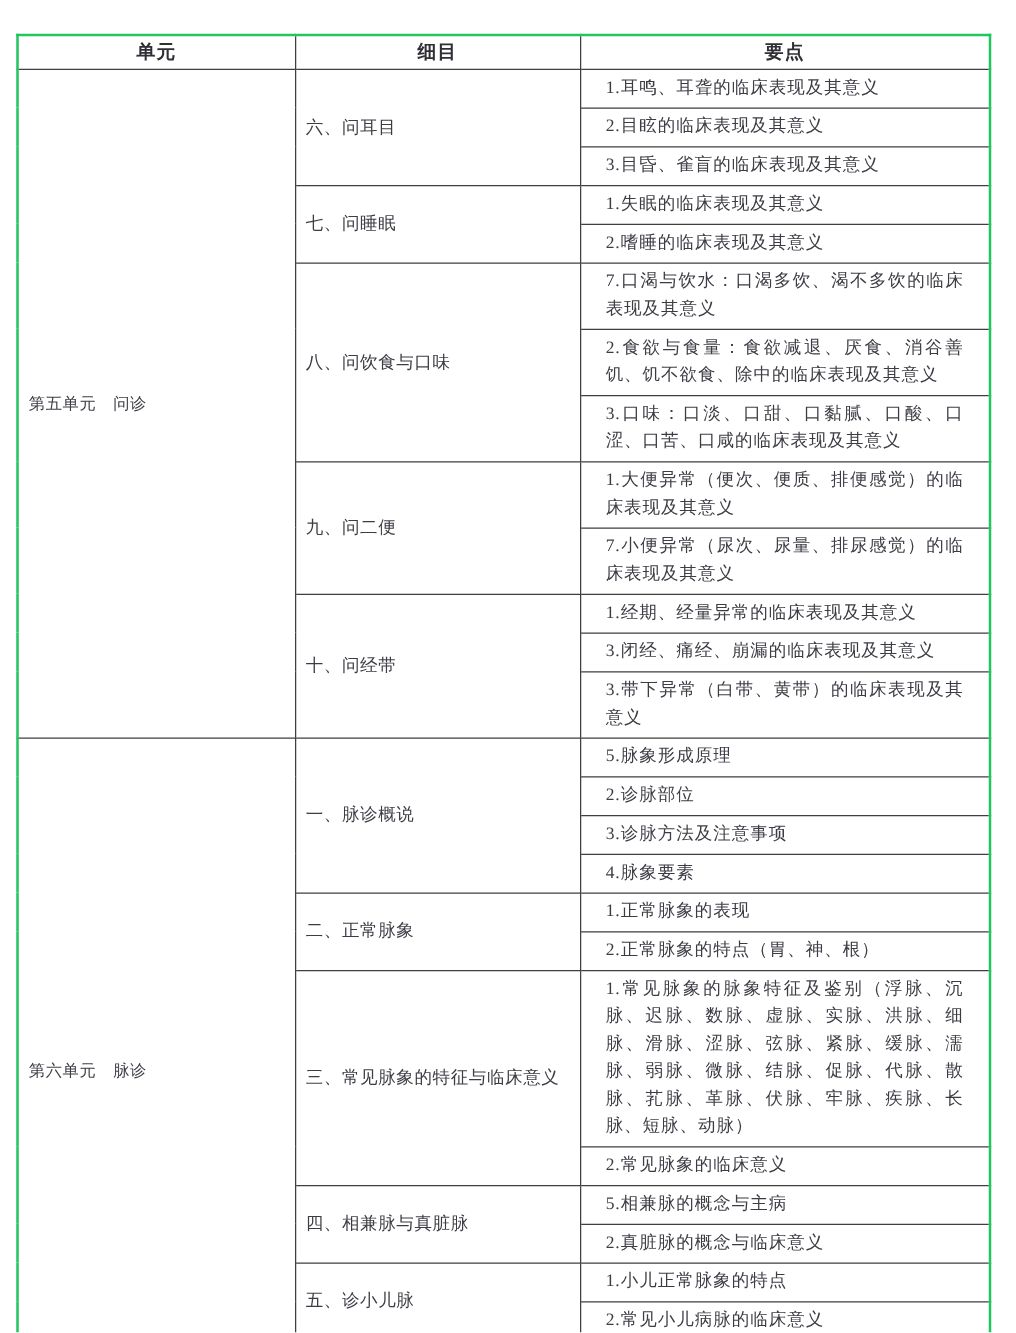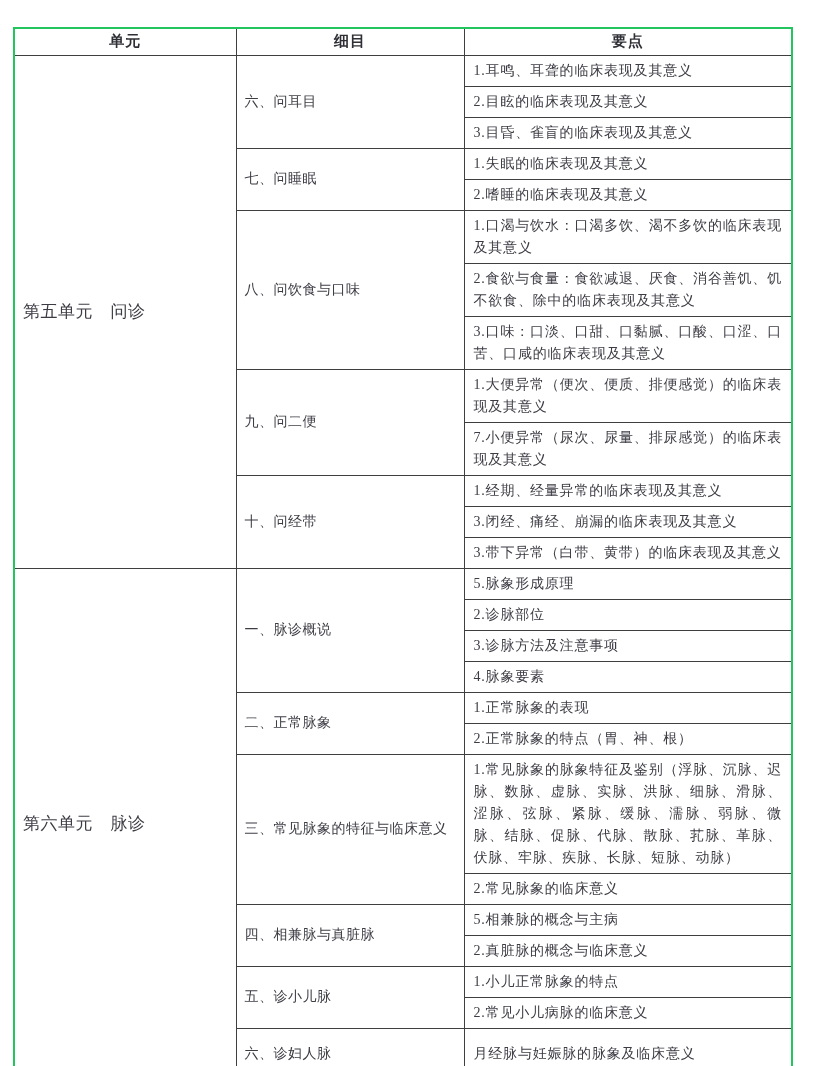--- a/index.html
+++ b/index.html
@@ -36,34 +36,34 @@
     font-size: 15px;
     height: 27px;
     padding: 2px 4px;
     color: #2f2f36;
     letter-spacing: 1px;
   }
   td.unit-cell {
     vertical-align: middle;
     text-align: left;
     padding: 4px 8px;
-    font-size: 17px;
+    font-size: 13px;
     letter-spacing: 0.5px;
   }
   td.item-cell {
     vertical-align: middle;
     text-align: left;
     padding: 16px 8px;
     font-size: 14px;
     letter-spacing: 0.5px;
   }
   td.point-cell {
     vertical-align: middle;
     text-align: justify;
-    padding: 4px 9px;
+    padding: 4px 20px;
     font-size: 14px;
     line-height: 22px;
     letter-spacing: 0.8px;
     word-break: break-all;
   }
 </style>
 </head>
 <body>
 
 <div class="page">
@@ -94,21 +94,21 @@
         </tr>
         <tr>
           <td class="item-cell" rowspan="2">七、问睡眠</td>
           <td class="point-cell">1.失眠的临床表现及其意义</td>
         </tr>
         <tr>
           <td class="point-cell">2.嗜睡的临床表现及其意义</td>
         </tr>
         <tr>
           <td class="item-cell" rowspan="3">八、问饮食与口味</td>
-          <td class="point-cell">1.口渴与饮水：口渴多饮、渴不多饮的临床表现及其意义</td>
+          <td class="point-cell">7.口渴与饮水：口渴多饮、渴不多饮的临床表现及其意义</td>
         </tr>
         <tr>
           <td class="point-cell">2.食欲与食量：食欲减退、厌食、消谷善饥、饥不欲食、除中的临床表现及其意义</td>
         </tr>
         <tr>
           <td class="point-cell">3.口味：口淡、口甜、口黏腻、口酸、口涩、口苦、口咸的临床表现及其意义</td>
         </tr>
         <tr>
           <td class="item-cell" rowspan="2">九、问二便</td>
           <td class="point-cell">1.大便异常（便次、便质、排便感觉）的临床表现及其意义</td>

